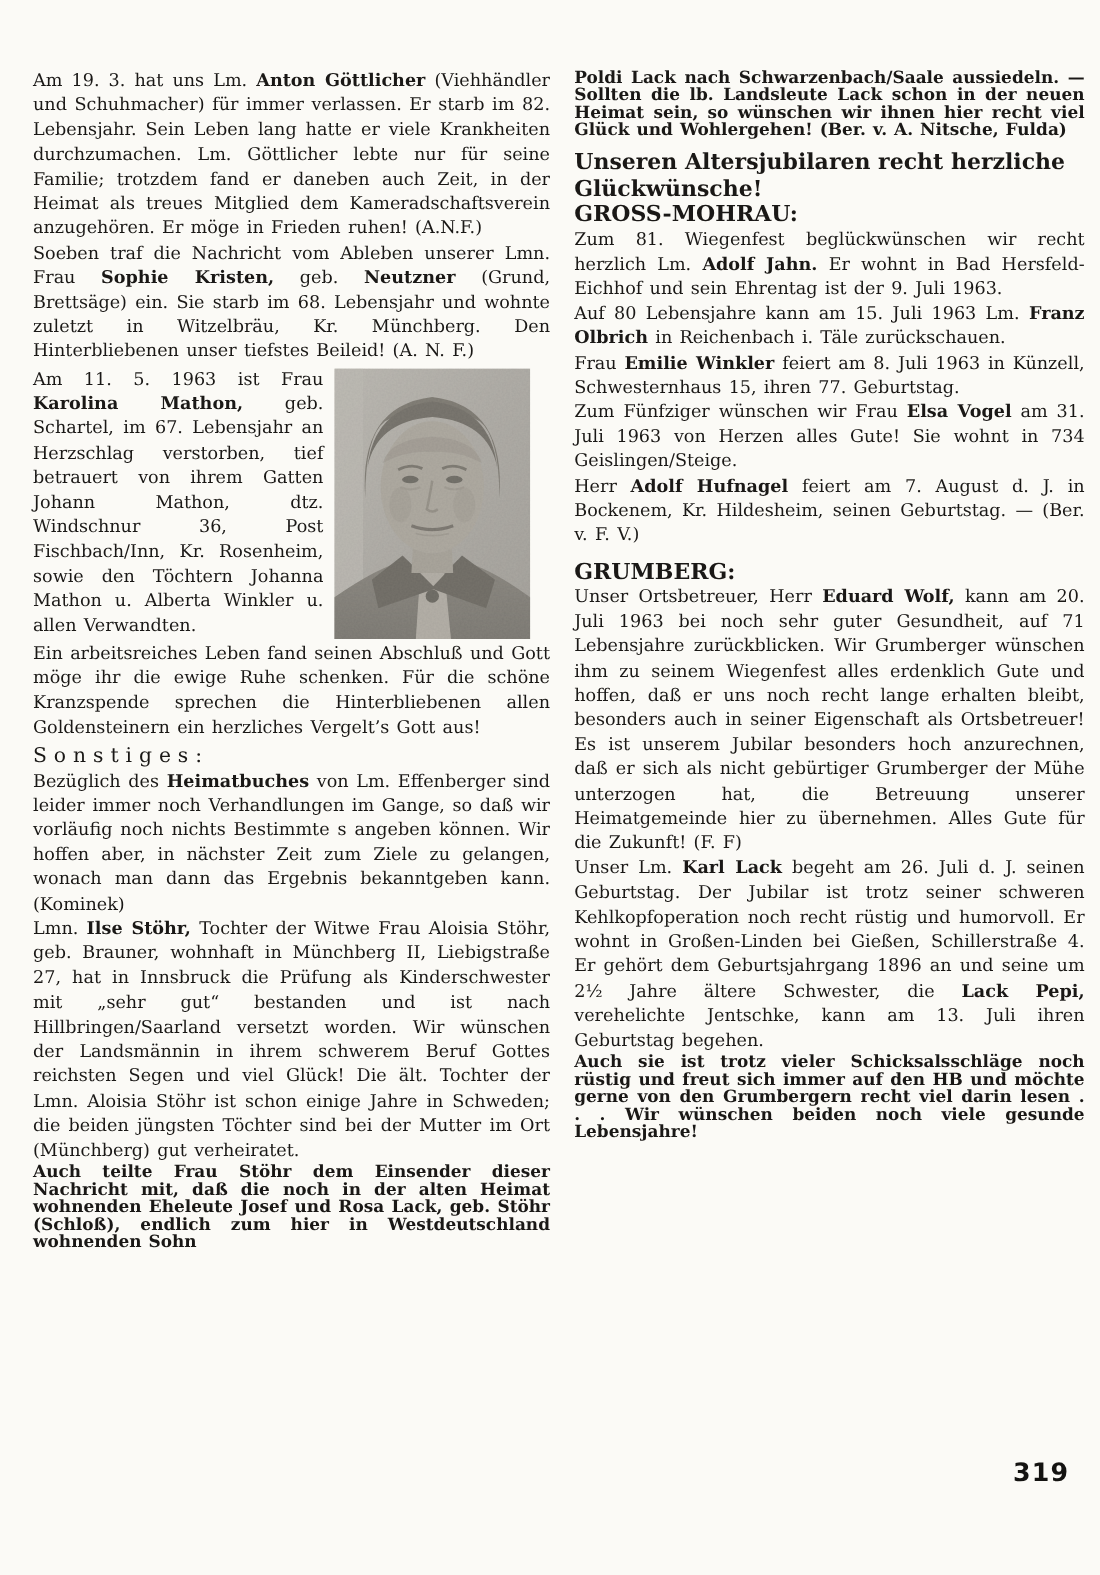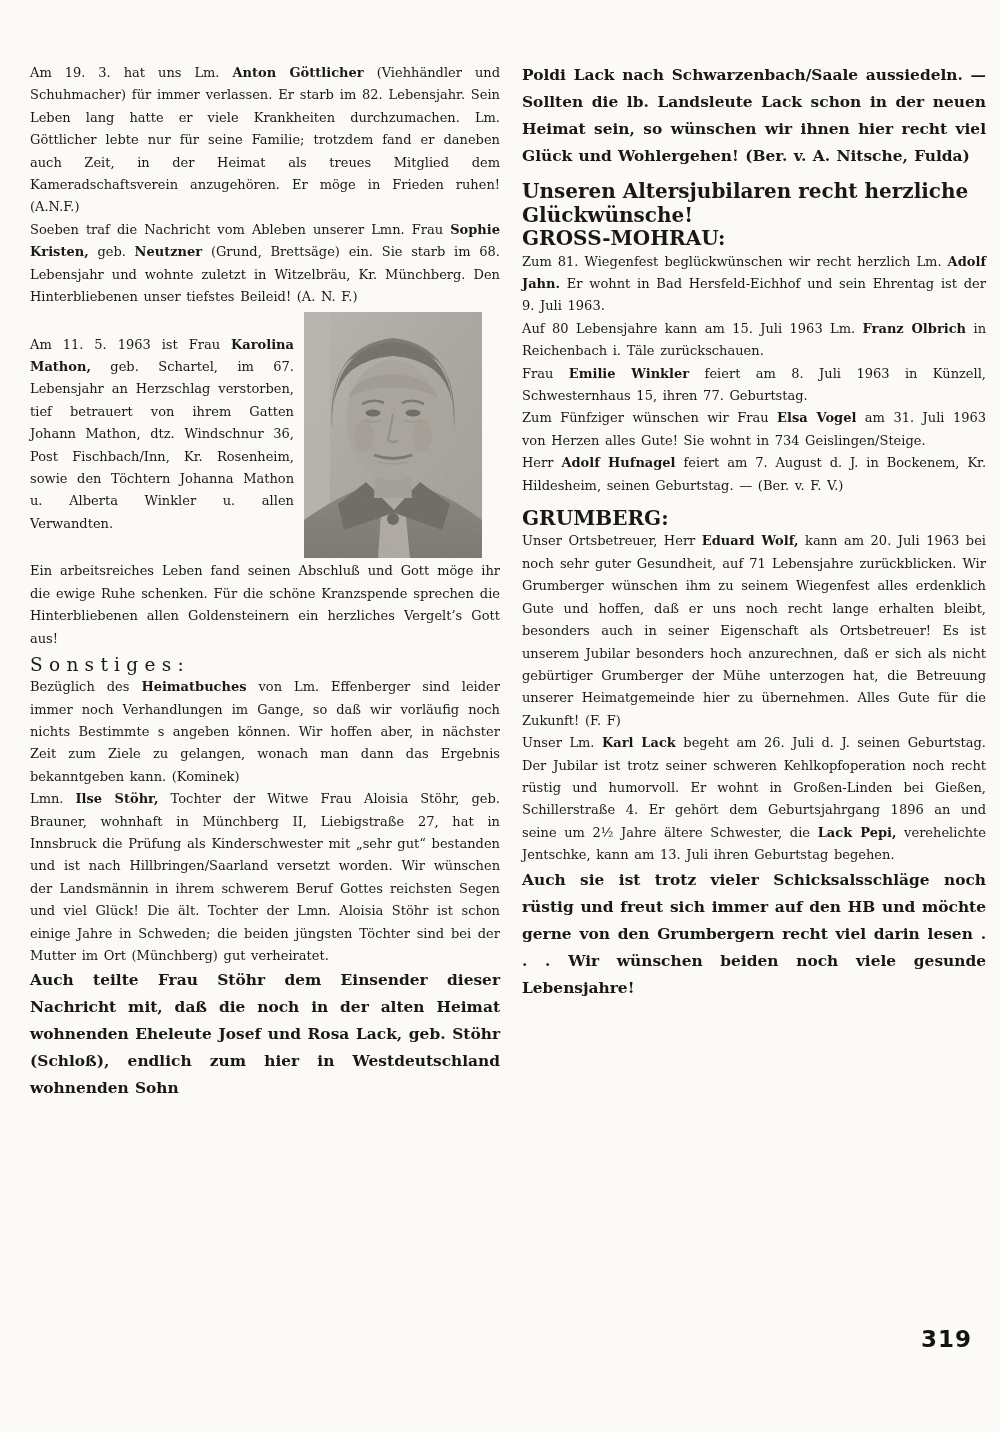--- a/index.html
+++ b/index.html
@@ -16,28 +16,28 @@
     display:flex;
     gap:22px;
     padding:62px 14px 0 30px;
     align-items:flex-start;
   }
   .col{min-width:0;}
   .col-left{flex:0 0 470px;width:470px;}
   .col-right{flex:0 0 464px;width:464px;}
   p{margin:0;}
   .body{
-    font-size:13px;
+    font-size:16px;
     line-height:22.4px;
     text-align:justify;
     word-spacing:1.5px;
   }
   .small{
     font-size:15.4px;
-    line-height:27px;
+    line-height:16px;
     font-weight:bold;
     text-align:justify;
     word-spacing:1px;
   }
   .heading{
     font-size:20px;
     line-height:23.5px;
     font-weight:bold;
     margin-top:10px;
     text-align:left;

